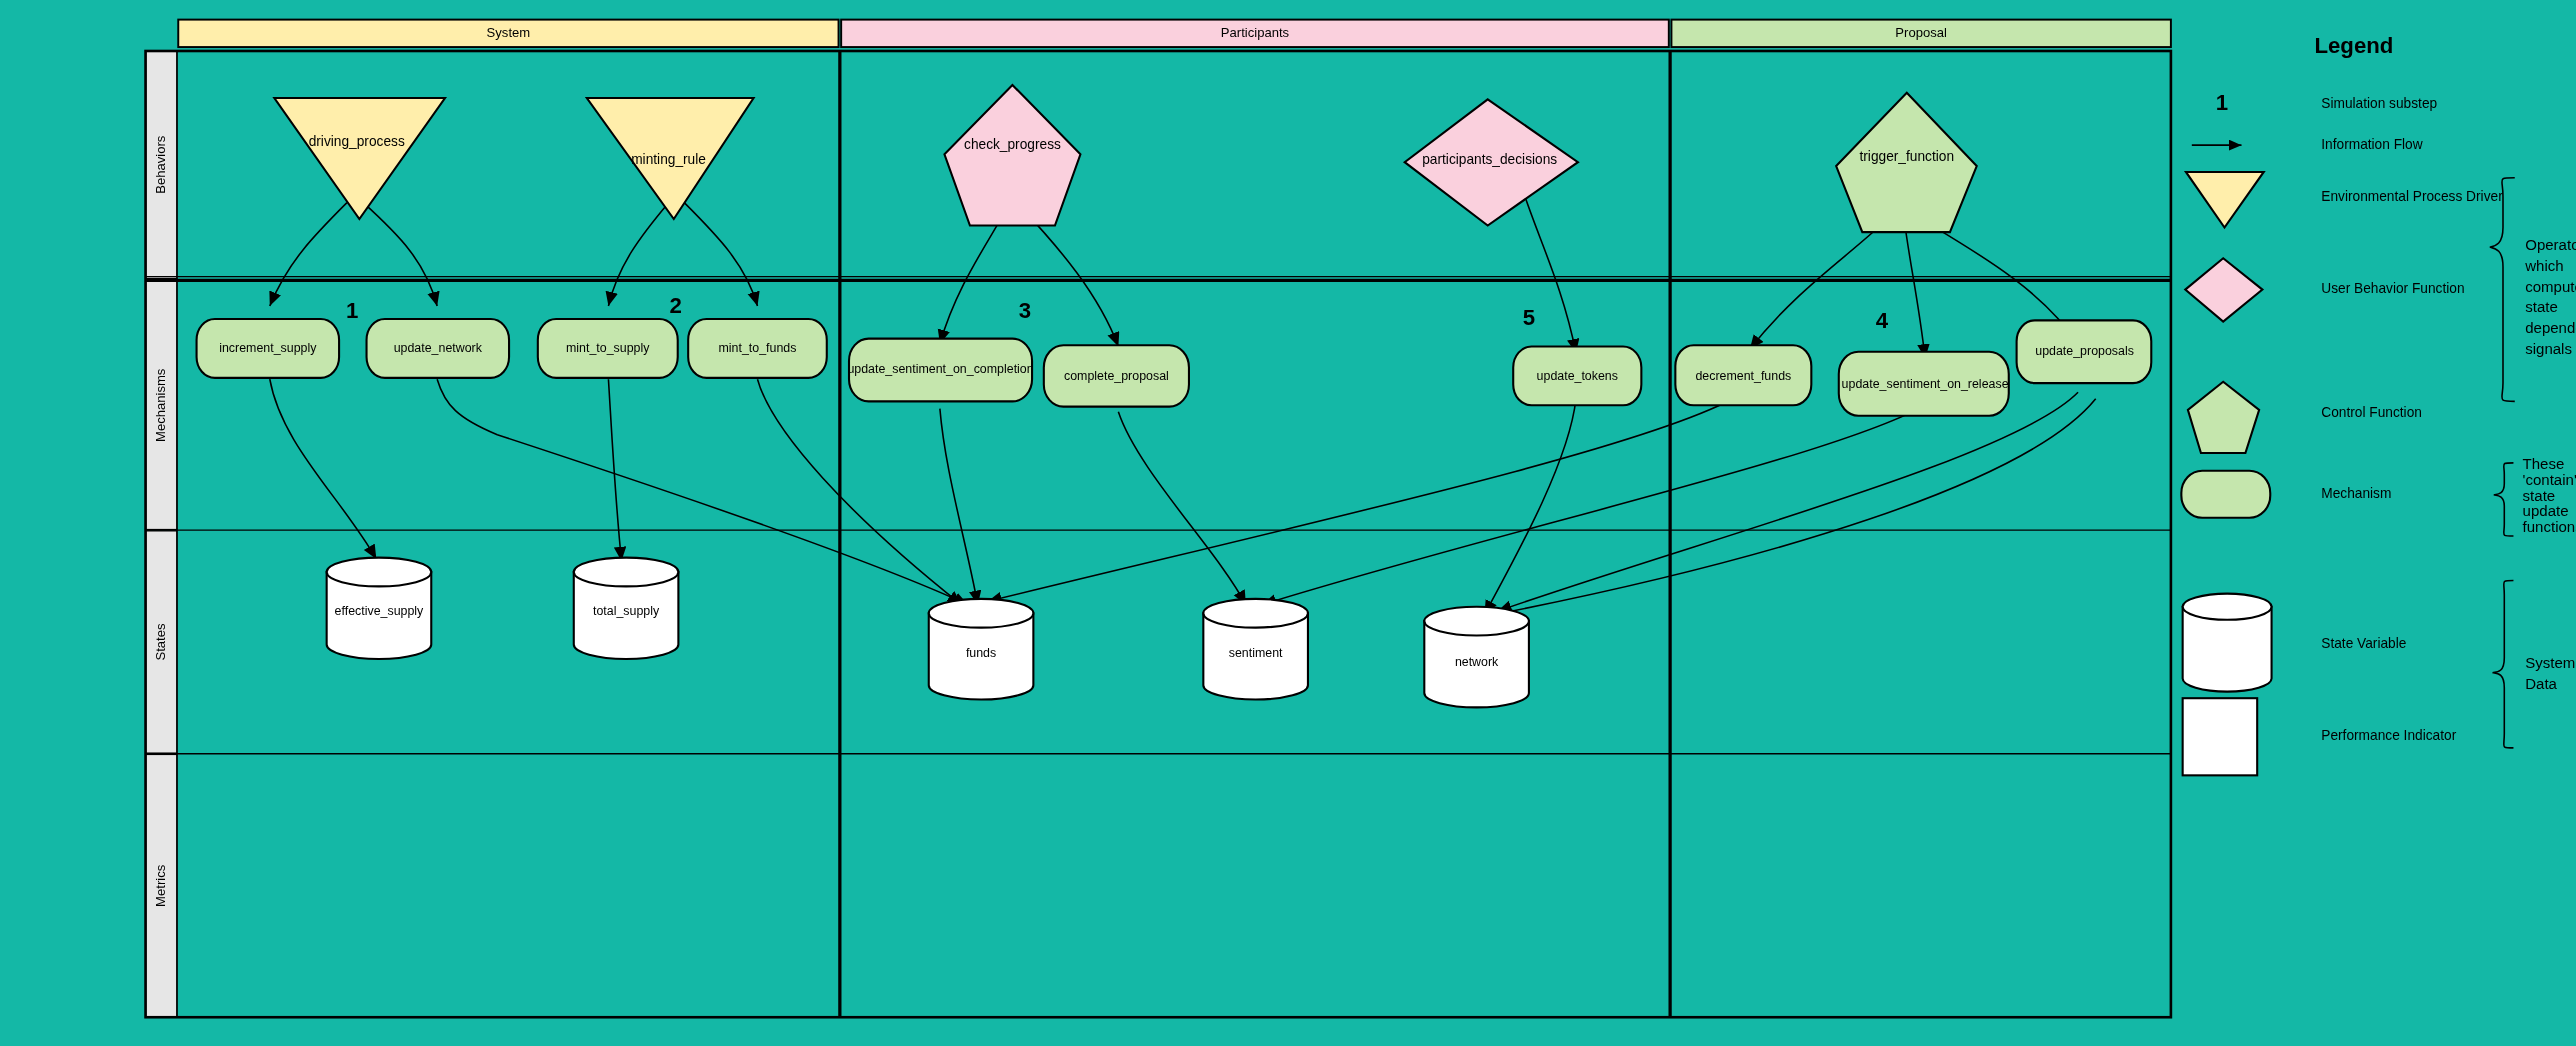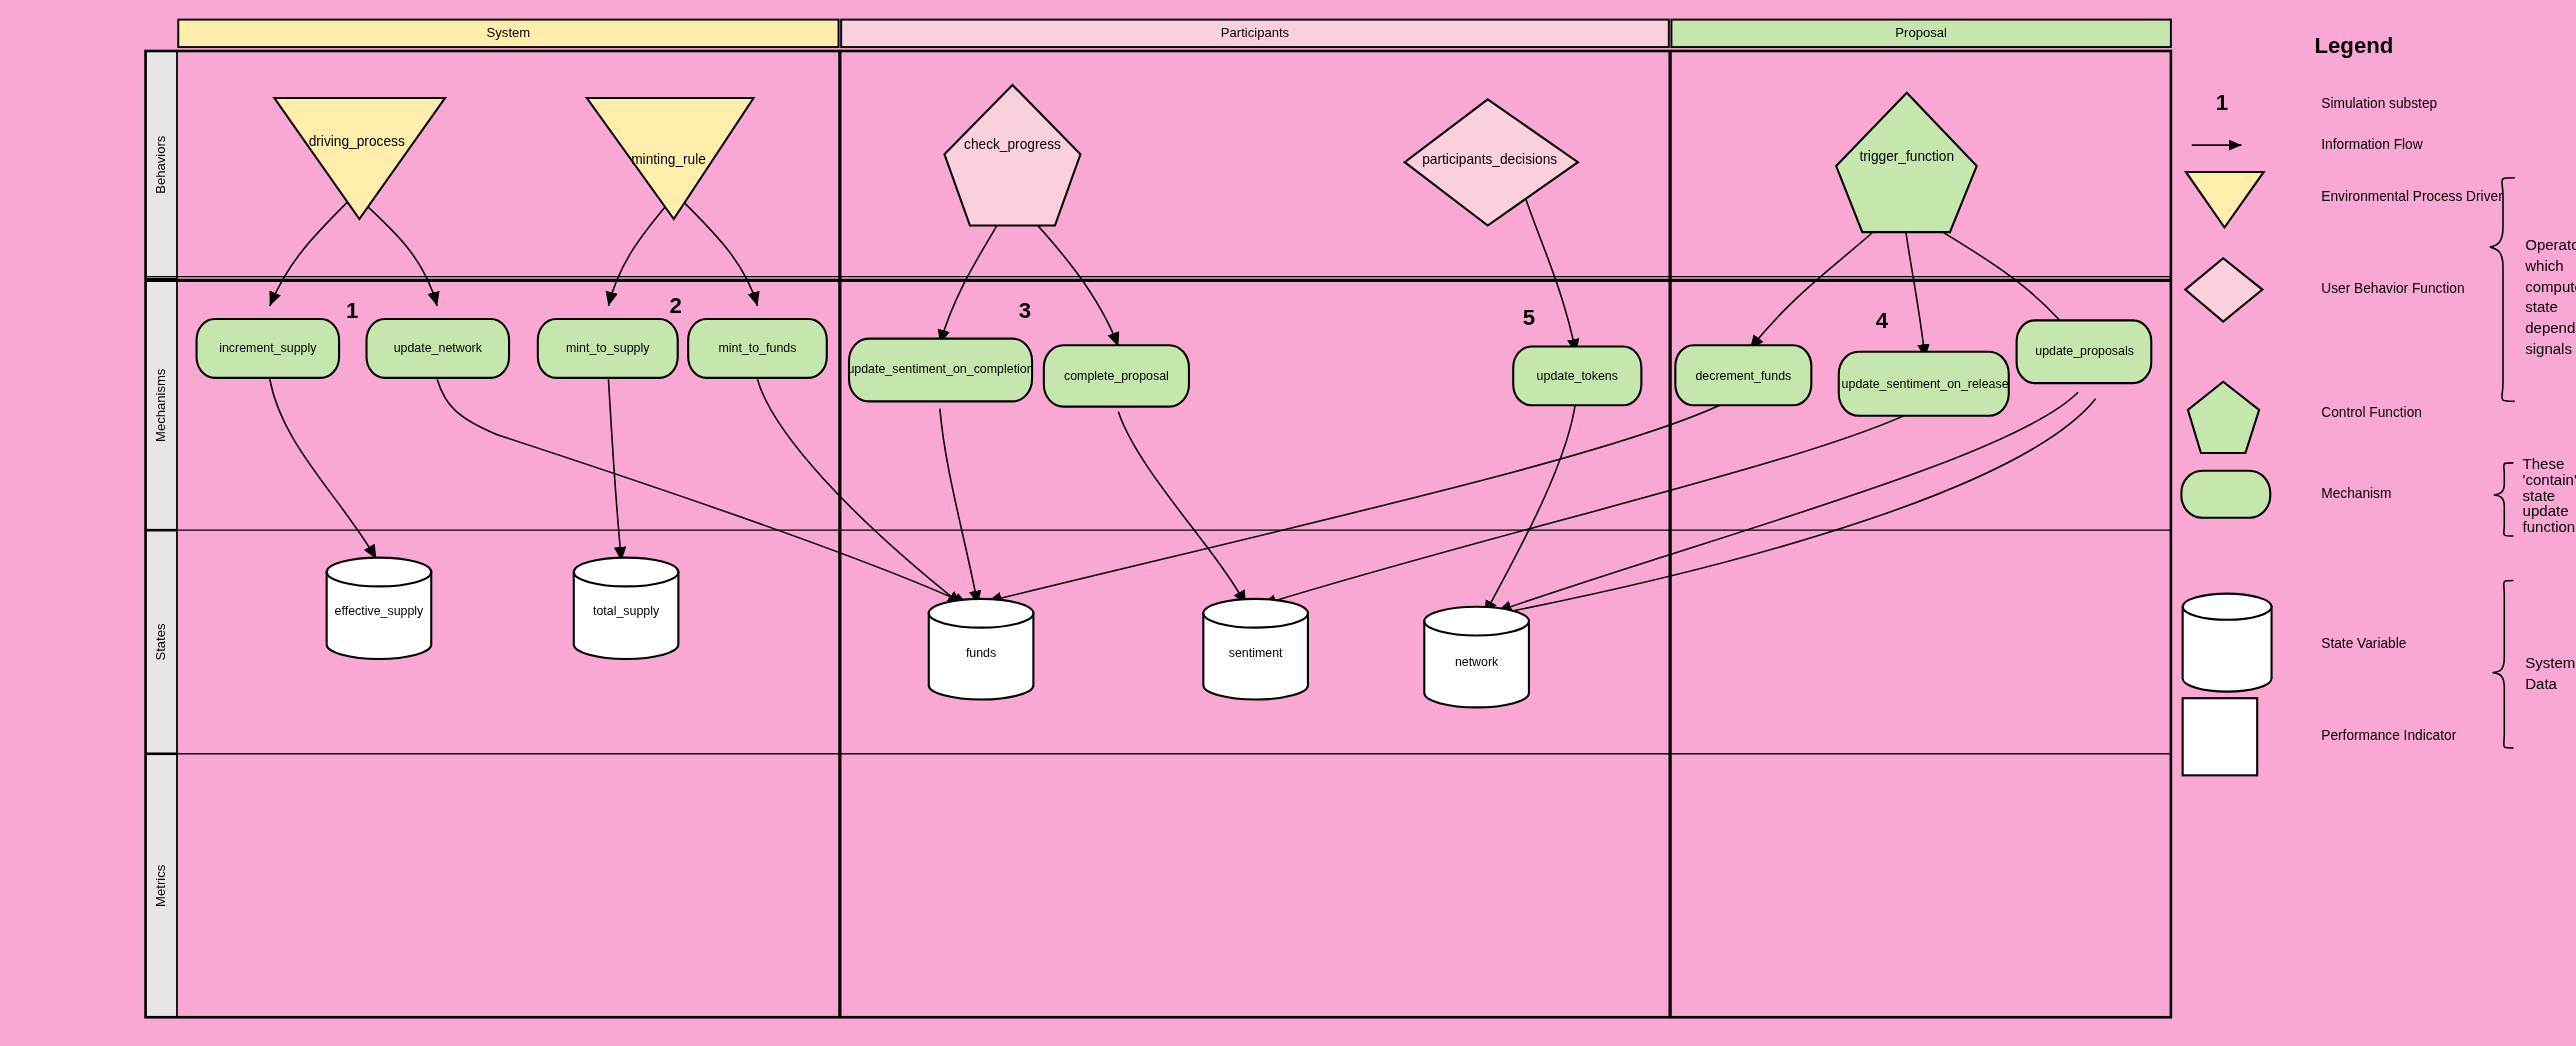--- a/index.html
+++ b/index.html
@@ -10,21 +10,21 @@
   }
   body {
     font-family: "Liberation Sans", sans-serif;
     color: #000000;
   }
   #canvas {
     position: relative;
     width: 2576px;
     height: 1046px;
     overflow: hidden;
-    background: #f9a8d4;
+    background: #14b8a6;
   }
   #diagram-svg {
     position: absolute;
     left: 0;
     top: 0;
     width: 2576px;
     height: 1046px;
   }
   .node-label {
     font-family: "Liberation Sans", sans-serif;

